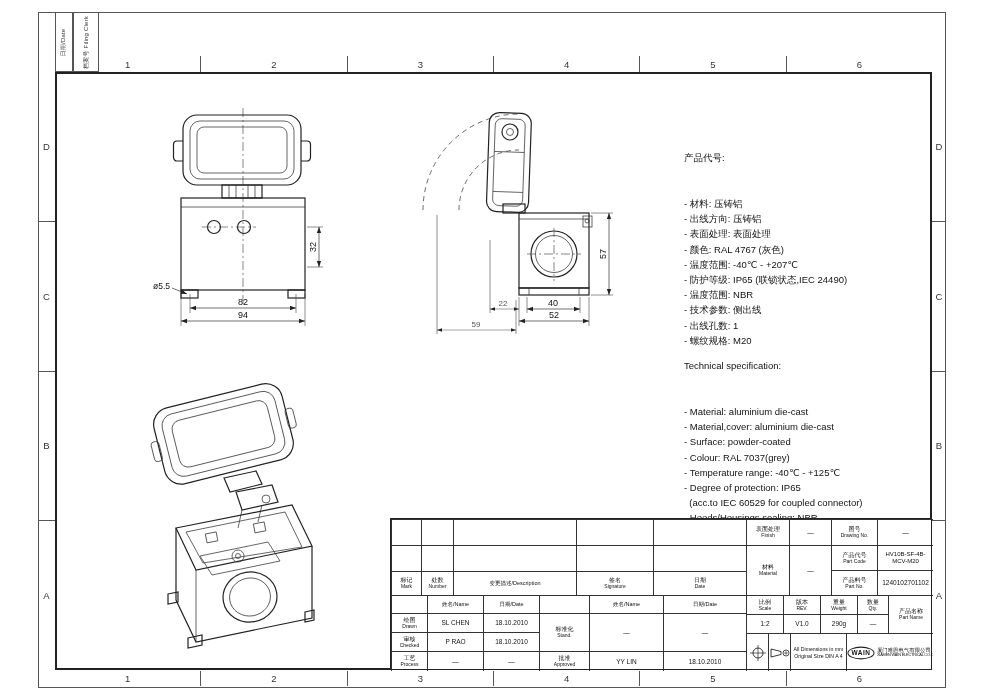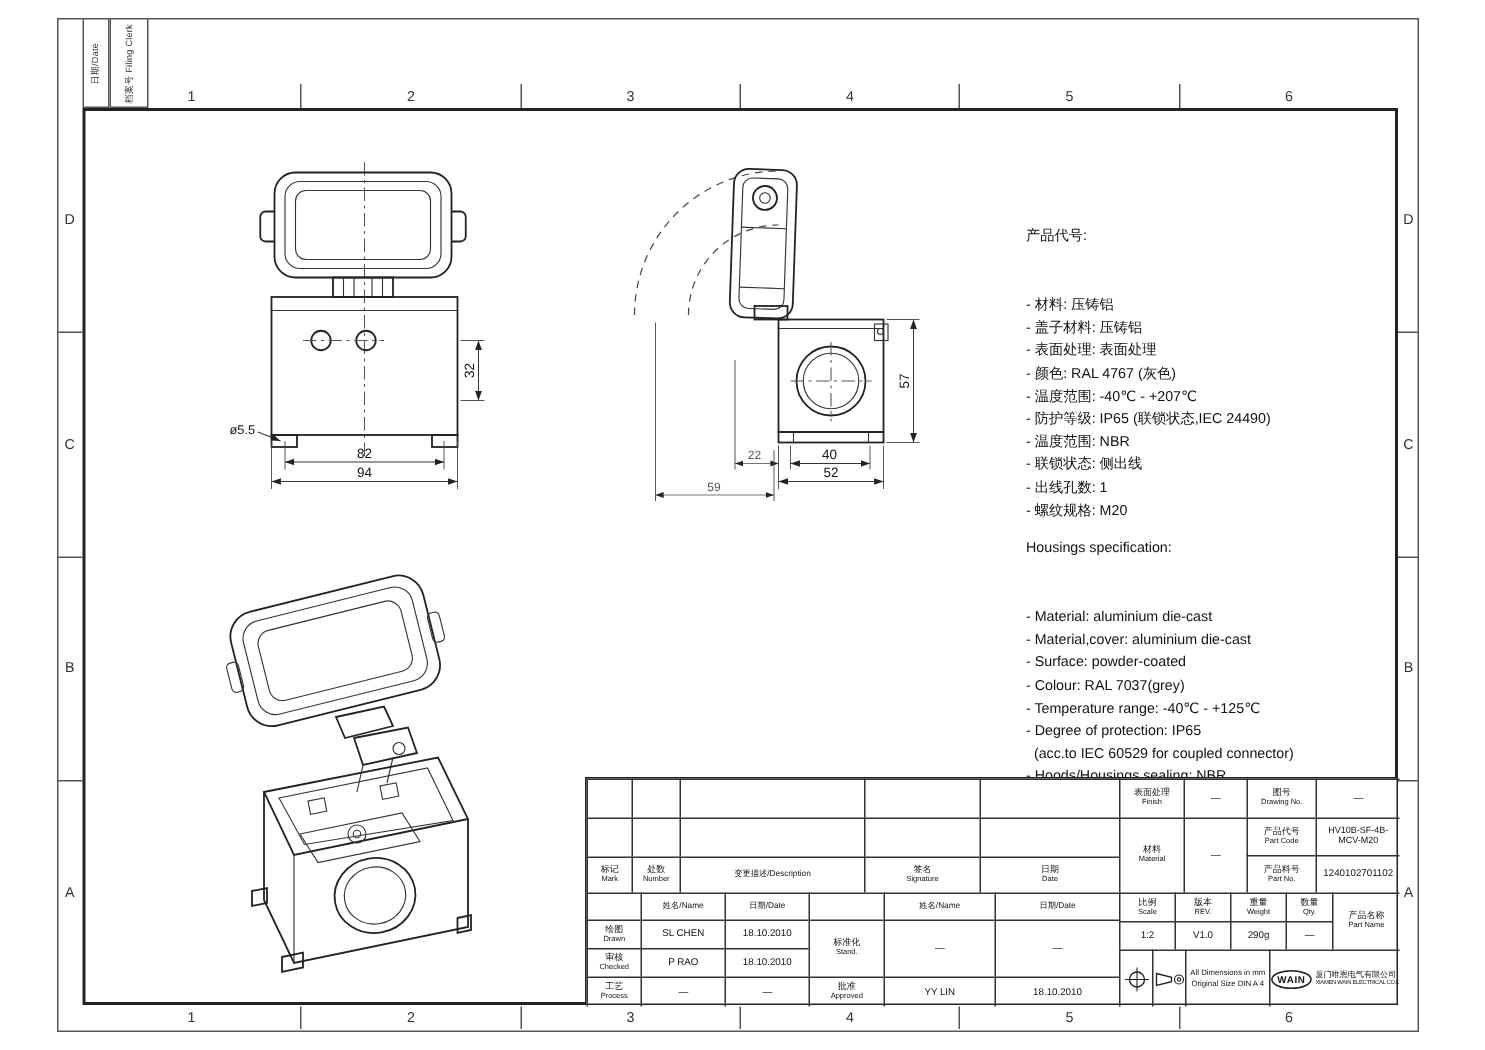--- a/index.html
+++ b/index.html
@@ -194,24 +194,24 @@
       <ellipse class="il" cx="250" cy="597" rx="20.5" ry="19" transform="rotate(-10 250 597)"></ellipse>
 
       <path class="ol" d="M168,594 l10,-2 v10 l-10,2 z"></path>
       <path class="ol" d="M188,638 l14,-3 v10 l-14,3 z"></path>
       <path class="ol" d="M305,612 l9,-2 v10 l-9,2 z"></path>
     </g>
   </svg>
 
   <div class="abs specs" style="left:684px;top:120px">
     <div class="spec-title">产品代号:</div>
-    <div><div>- 材料: 压铸铝</div><div>- 盖子材料: 压铸铝</div><div>- 表面处理: 表面处理</div><div>- 颜色: RAL 4767 (灰色)</div><div>- 温度范围: -40℃ - +207℃</div><div>- 防护等级: IP65 (联锁状态,IEC 24490)</div><div>- 温度范围: NBR</div><div>- 联锁状态: 侧出线</div><div>- 出线孔数: 1</div><div>- 螺纹规格: M20</div></div>
+    <div><div>- 材料: 压铸铝</div><div>- 出线方向: 压铸铝</div><div>- 表面处理: 表面处理</div><div>- 颜色: RAL 4767 (灰色)</div><div>- 温度范围: -40℃ - +207℃</div><div>- 防护等级: IP65 (联锁状态,IEC 24490)</div><div>- 温度范围: NBR</div><div>- 技术参数: 侧出线</div><div>- 出线孔数: 1</div><div>- 螺纹规格: M20</div></div>
   </div>
   <div class="abs specs" style="left:684px;top:328px">
-    <div class="spec-title">Housings specification:</div>
+    <div class="spec-title">Technical specification:</div>
     <div><div>- Material: aluminium die-cast</div><div>- Material,cover: aluminium die-cast</div><div>- Surface: powder-coated</div><div>- Colour: RAL 7037(grey)</div><div>- Temperature range: -40℃ - +125℃</div><div>- Degree of protection: IP65</div><div>  (acc.to IEC 60529 for coupled connector)</div><div>- Hoods/Housings sealing: NBR</div><div>- Cable entry: side entry</div><div>- No. of cable entries: 1</div><div>- Thread size: M20</div></div>
   </div>
 
   <div class="abs tblock">
 
     <div class="tb" style="left:0;top:0;width:30px;height:26px"></div>
     <div class="tb" style="left:30px;top:0;width:32px;height:26px"></div>
     <div class="tb" style="left:62px;top:0;width:123px;height:26px"></div>
     <div class="tb" style="left:185px;top:0;width:77px;height:26px"></div>
     <div class="tb" style="left:262px;top:0;width:93px;height:26px"></div>

